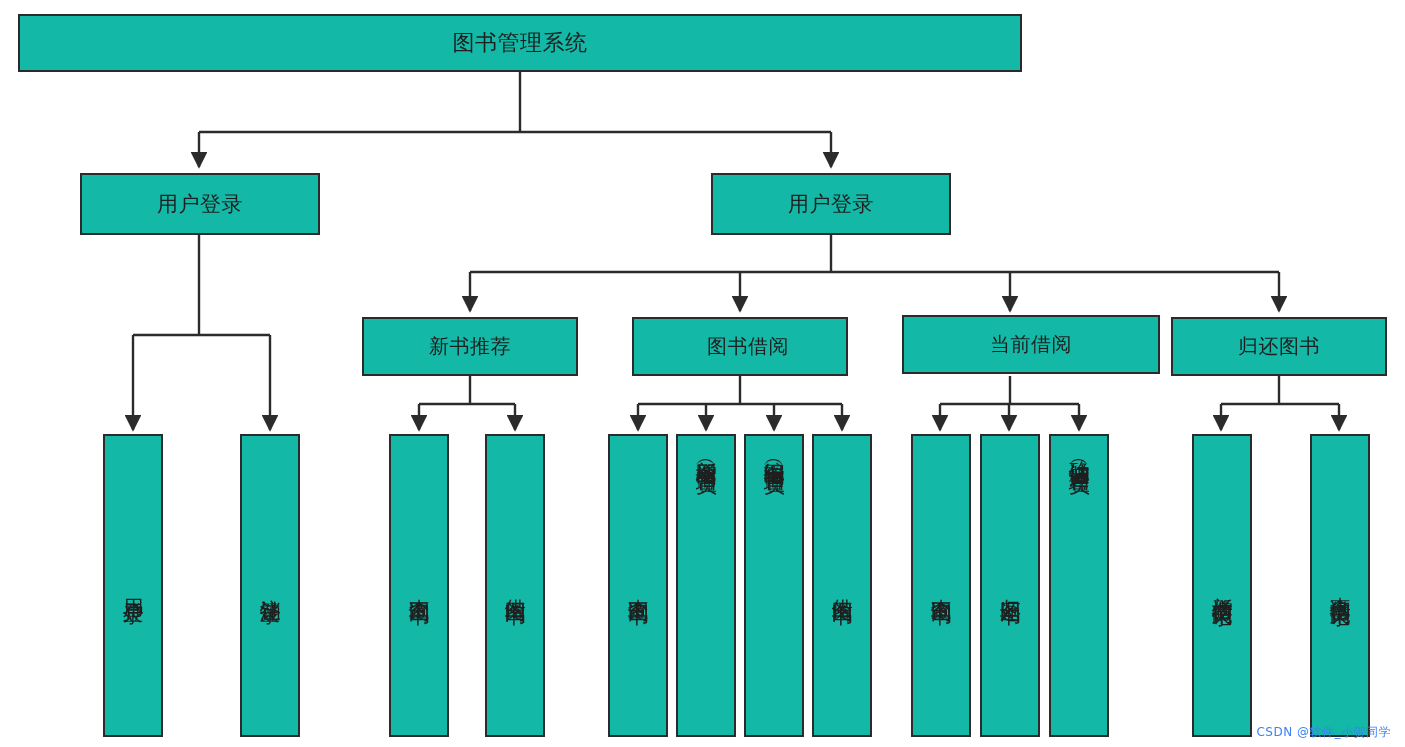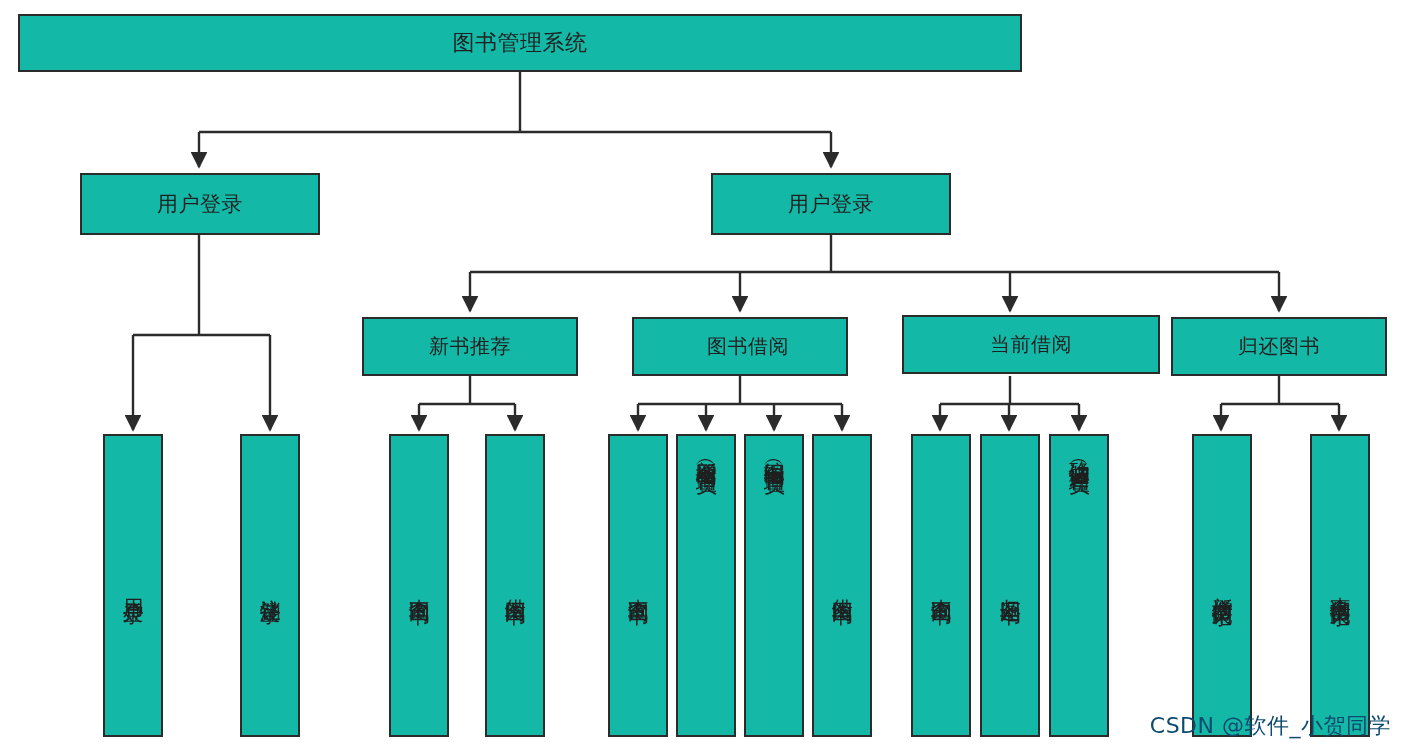--- a/index.html
+++ b/index.html
@@ -64,22 +64,22 @@
     max-height: 100%;
   }
   .node.leaf.short {
     align-items: center;
     padding-top: 0;
   }
   .watermark {
     position: absolute;
     right: 14px;
     bottom: 6px;
-    font-size: 22px;
-    color: #0c4a6e;
+    font-size: 12px;
+    color: #3b82f6;
     white-space: nowrap;
     z-index: 3;
     letter-spacing: 0.5px;
   }
 </style>
 </head>
 <body>
 
 <div id="canvas">
 

